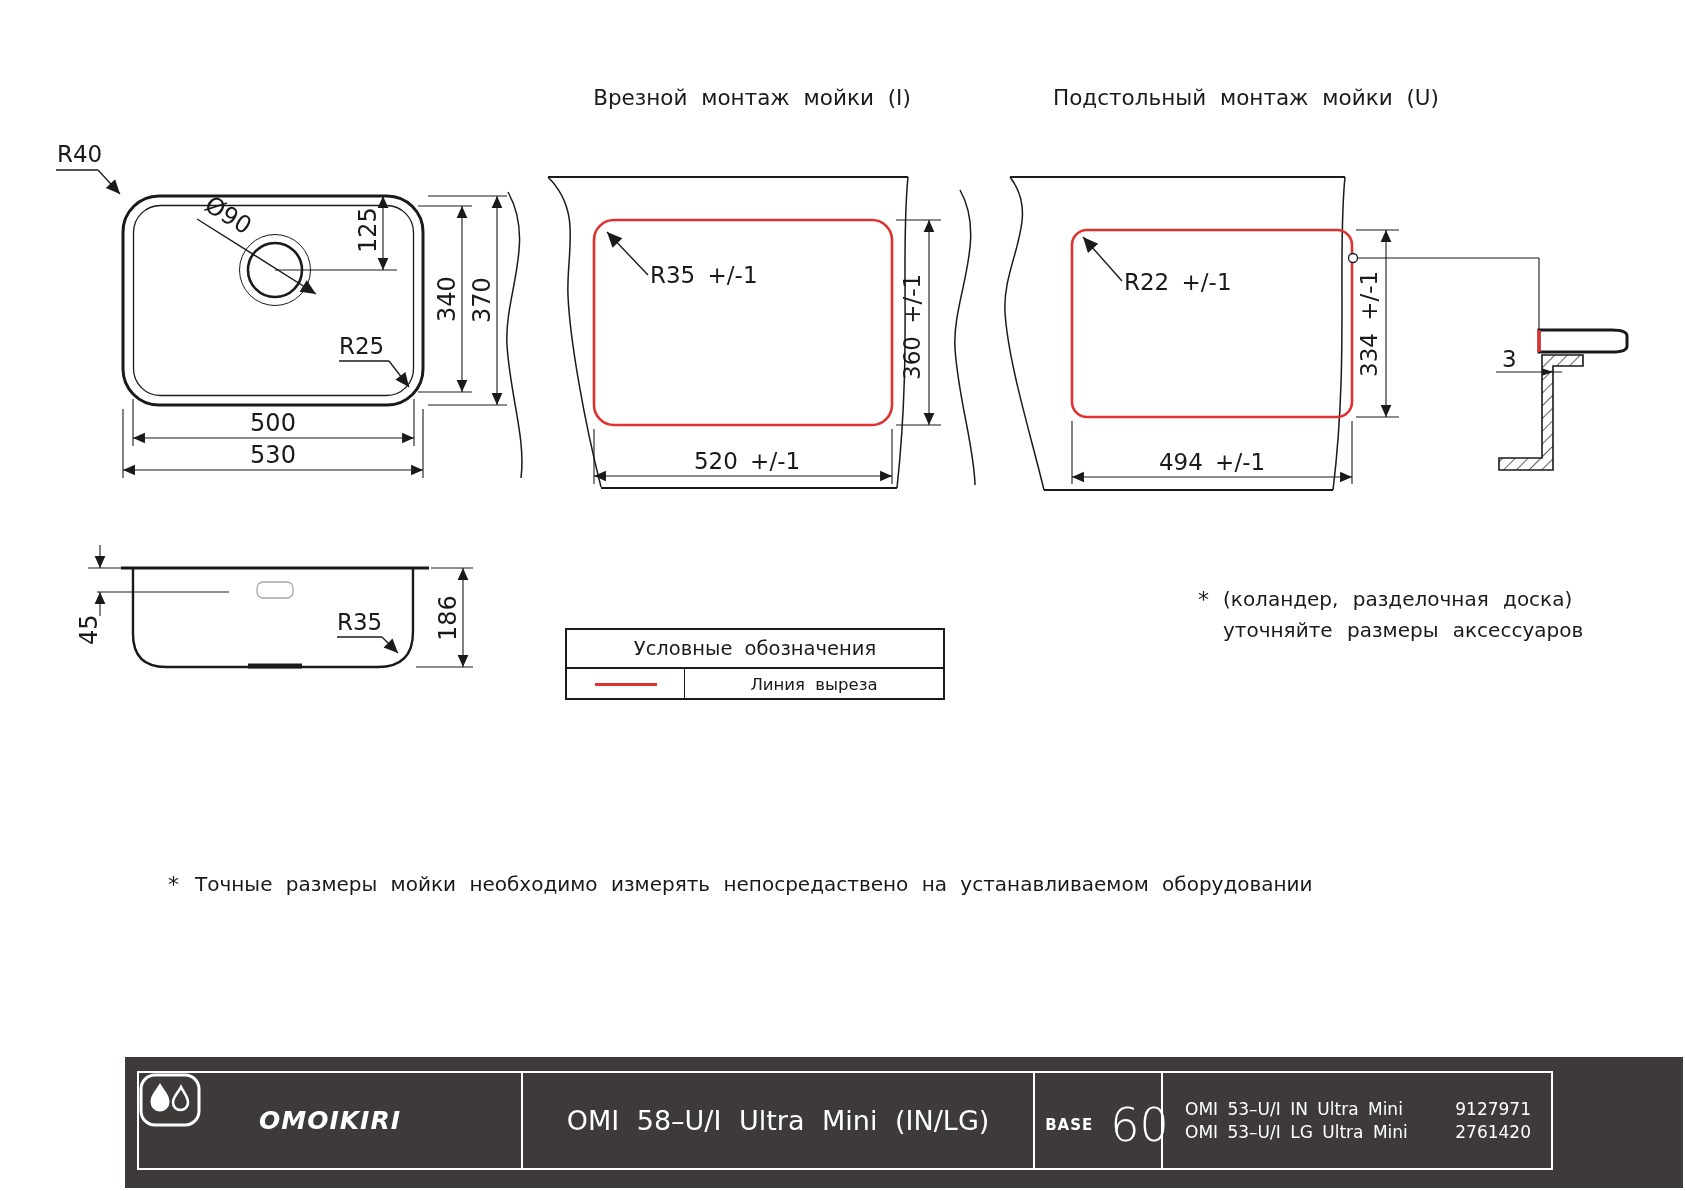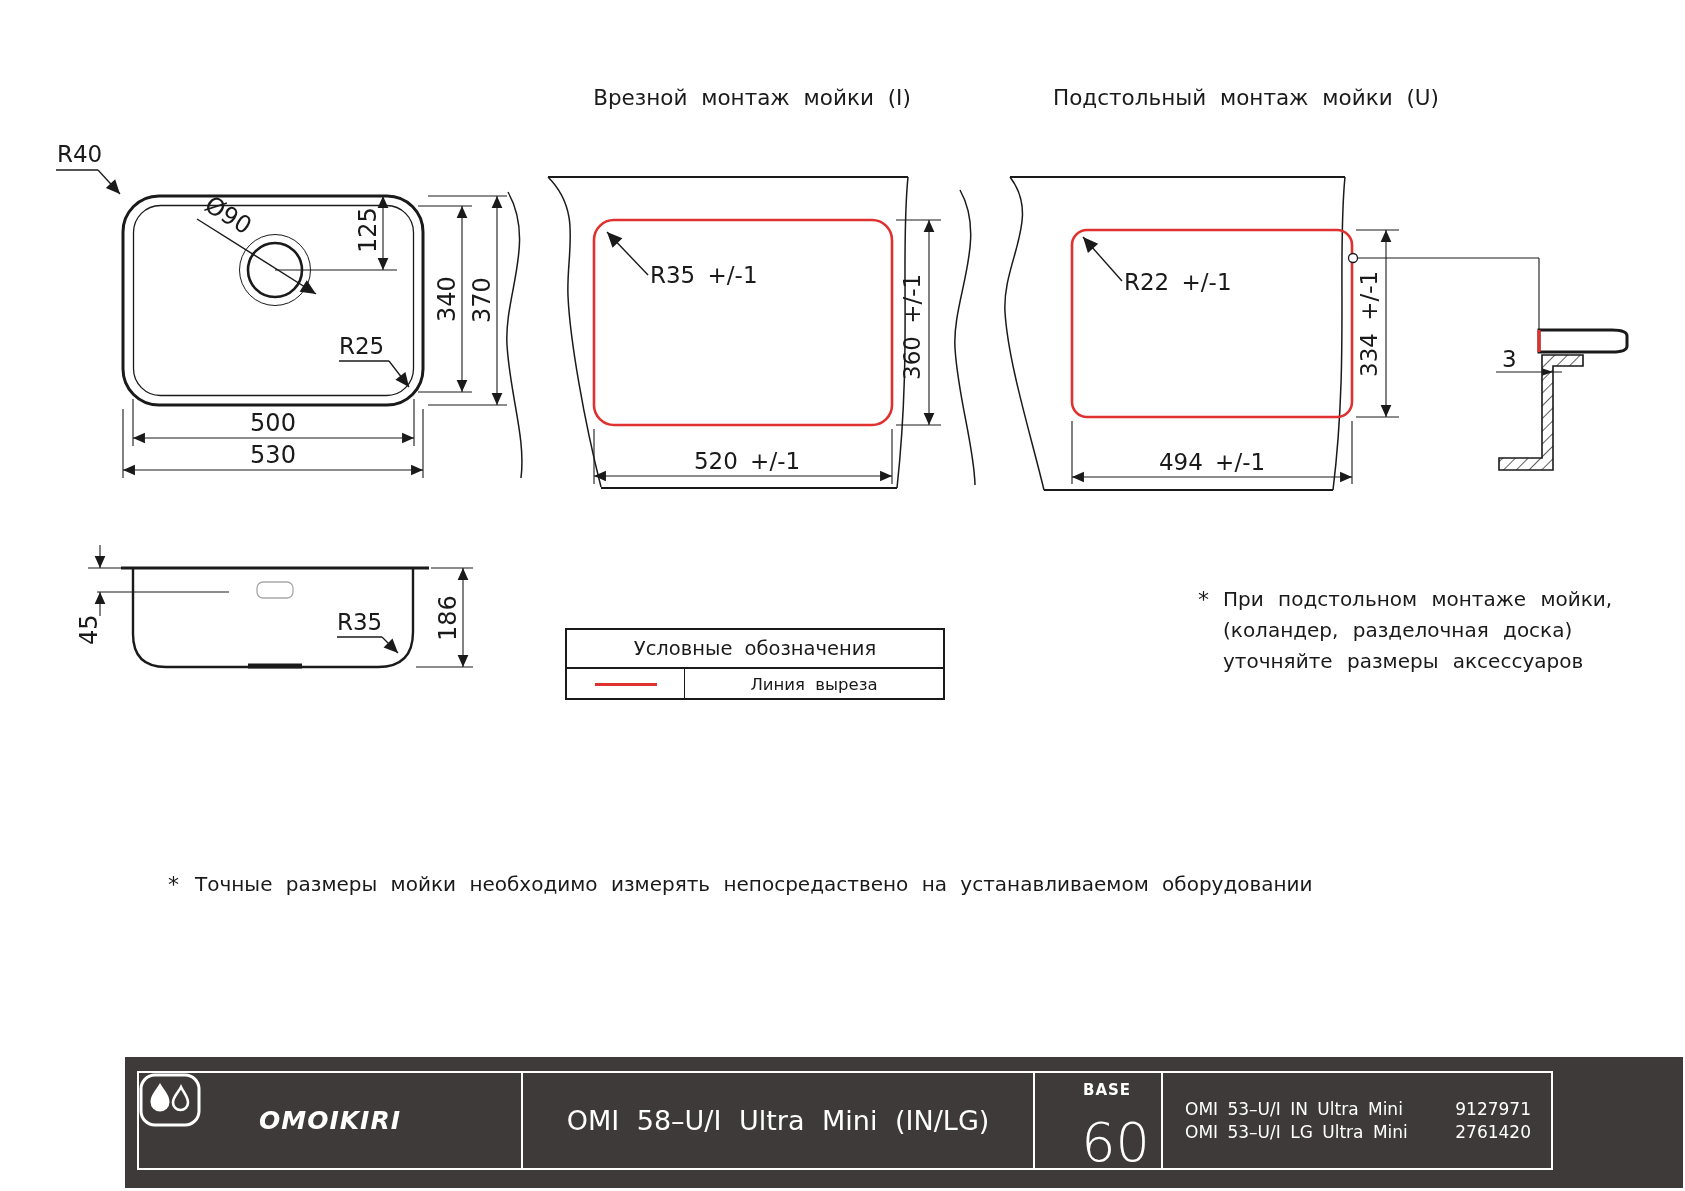--- a/index.html
+++ b/index.html
@@ -31,24 +31,24 @@
 
   
   #footer{left:125px;top:1057px;width:1558px;height:131px;background:#3f3a3a;}
   #footer .inner{position:absolute;left:12px;top:14px;width:1416px;height:99px;border:2px solid #ffffff;
                  display:flex;box-sizing:border-box;}
   #footer .cell{box-sizing:border-box;color:#ffffff;}
   .cell-logo{width:384px;border-right:2px solid #fff;display:flex;align-items:center;justify-content:center;gap:10px;}
   .brand{font-size:25px;font-weight:bold;letter-spacing:1px;font-style:italic;}
   .cell-model{width:512px;border-right:2px solid #fff;display:flex;align-items:center;justify-content:center;
               font-size:27px;word-spacing:9px;}
-  .cell-base{width:128px;border-right:2px solid #fff;display:flex;flex-direction:column;align-items:center;
-             justify-content:space-between;padding-top:8px;padding-left:18px;}
+  .cell-base{width:128px;border-right:2px solid #fff;display:flex;align-items:center;
+             justify-content:center;padding-top:8px;padding-left:18px;}
   .base-label{font-size:15px;font-weight:bold;letter-spacing:1px;}
-  .base-value{font-size:54px;font-weight:300;line-height:50px;margin-left:17px;}
+  .base-value{font-size:46px;font-weight:300;line-height:50px;margin-left:17px;}
   .cell-variants{flex:1;display:flex;flex-direction:column;justify-content:center;padding:0 20px 0 22px;
                  font-size:17px;line-height:23px;}
   .variant{display:flex;justify-content:space-between;word-spacing:4px;}
 </style>
 </head>
 <body>
 
 <div id="canvas">
 
   <svg width="1685" height="1191" viewBox="0 0 1685 1191">
@@ -195,21 +195,20 @@
       <div class="swatch">
         <div class="redline"></div>
       </div>
       <div class="lbl">Линия выреза</div>
     </div>
   </div>
 
   <div id="under-note" class="abs">
     <span class="star">*</span>
     <span>
-      <span style="display:block">При подстольном монтаже мойки,</span>
       <span style="display:block">(коландер, разделочная доска)</span>
       <span style="display:block">уточняйте размеры аксессуаров</span>
     </span>
   </div>
 
   <div id="bottom-note" class="abs">
     <span class="star">*</span>
     <span>Точные размеры мойки необходимо измерять непосредаствено на устанавливаемом оборудовании</span>
   </div>
 

